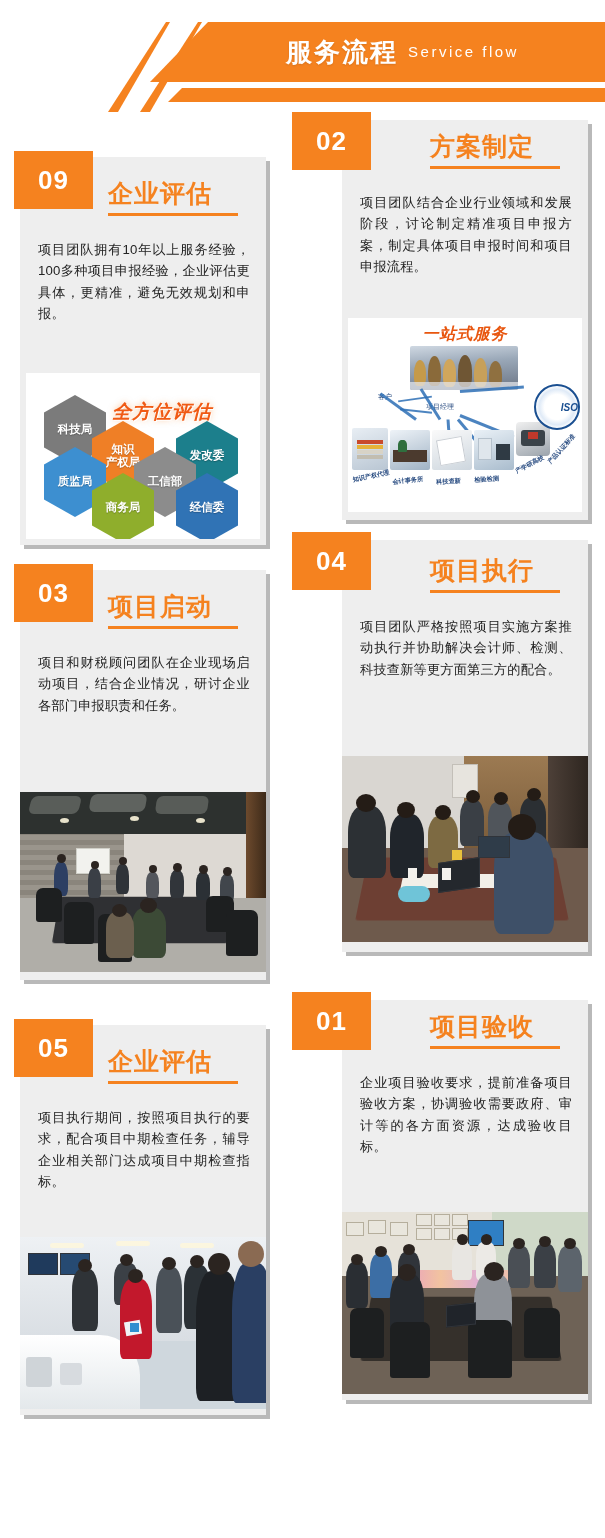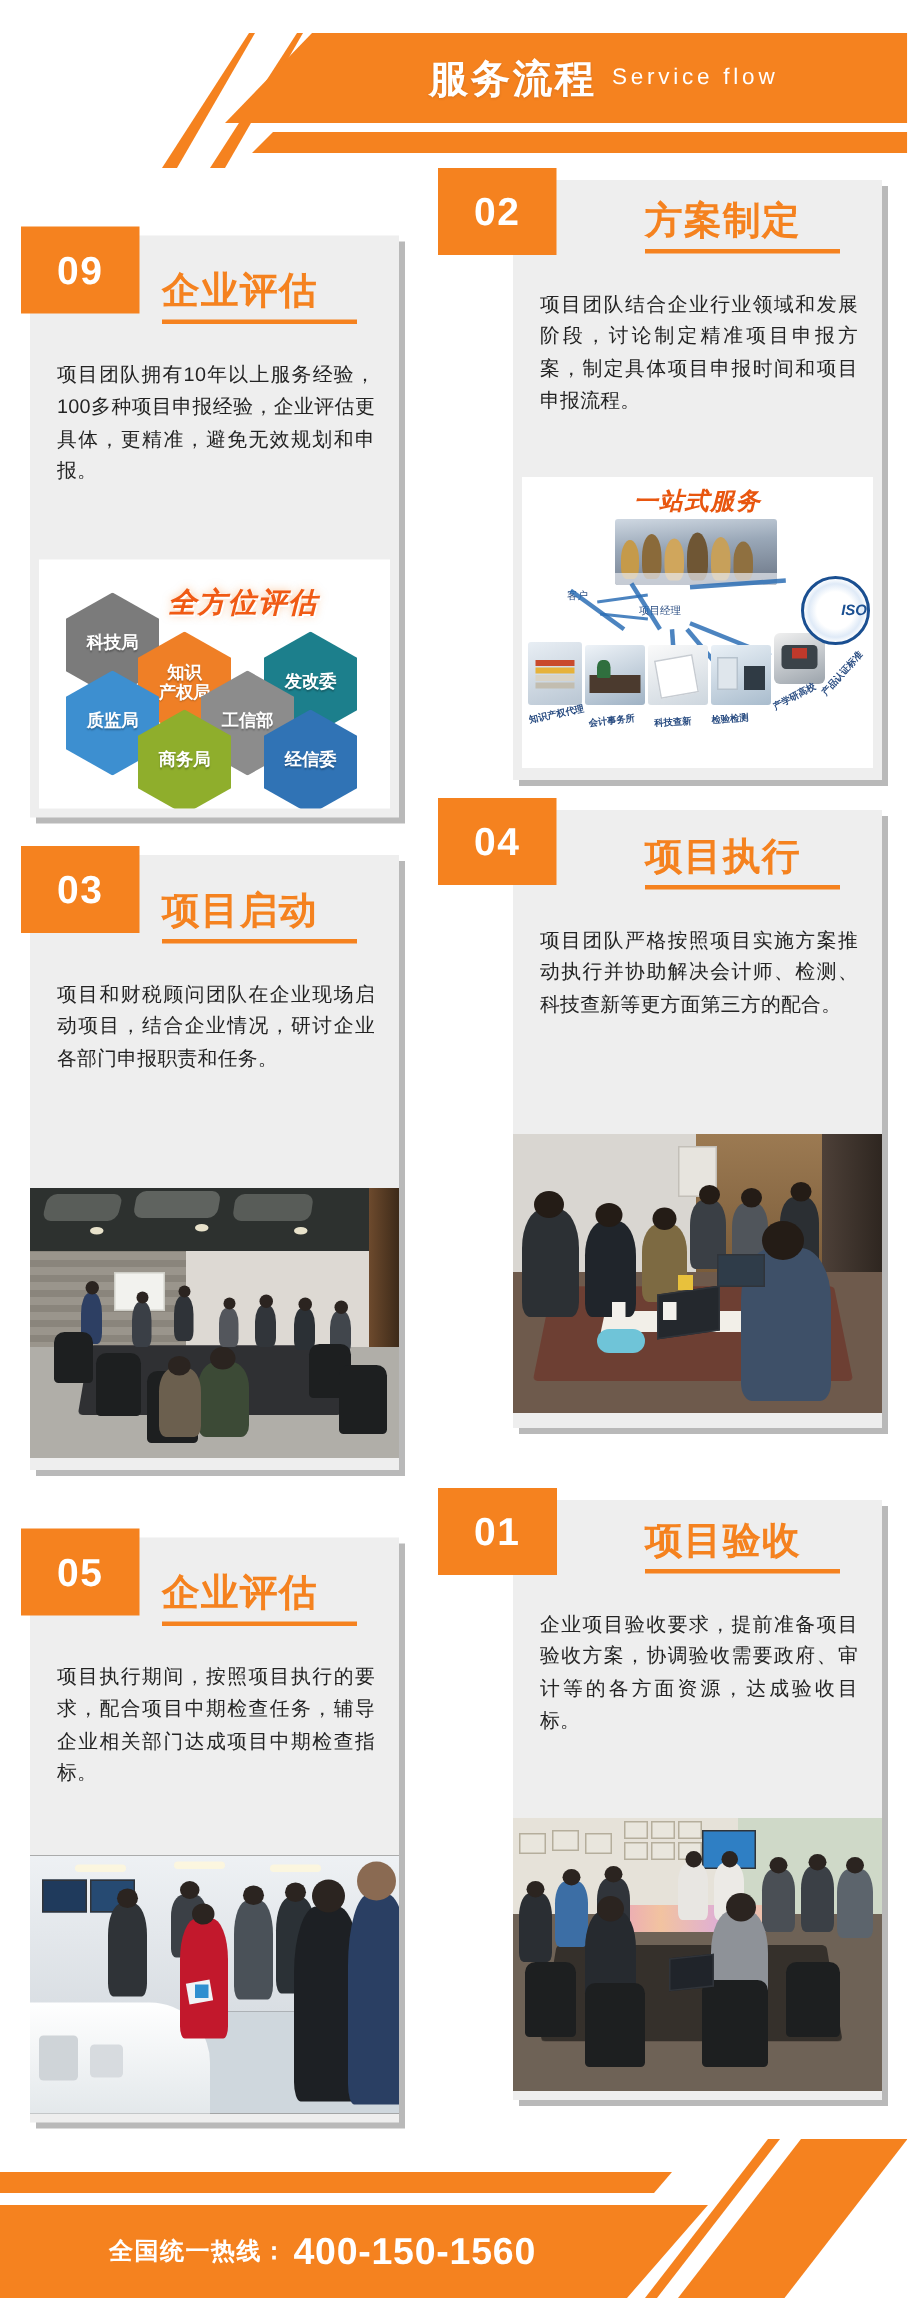--- a/index.html
+++ b/index.html
@@ -183,21 +183,21 @@
   <div class="cards">
 
     <div class="card" style="left:20px; top:157px; width:246px; height:388px;">
       <div class="card-shadow"></div>
       <div class="card-body">
         <div class="card-title" style="left:88px; top:20px;">企业评估</div>
         <div class="card-title-rule" style="left:88px; top:56px; width:130px;"></div>
         <div class="card-text" style="left:18px; top:82px; width:212px;">项目团队拥有10年以上服务经验，100多种项目申报经验，企业评估更具体，更精准，避免无效规划和申报。</div>
 
         <div class="hexwrap" style="left:6px; top:216px; width:234px; height:166px;">
-          <div class="hex-title" style="left:86px; top:16px;">全方位评估</div>
+          <div class="hex-title" style="left:86px; top:26px;">全方位评估</div>
           <div class="hex" style="left:18px; top:22px; background:#7b7b7b;">
             <span>科技局</span>
           </div>
           <div class="hex" style="left:150px; top:48px; background:#1c7f8c;">
             <span>发改委</span>
           </div>
           <div class="hex" style="left:66px; top:48px; background:#ef7f26;">
             <span style="white-space:pre-line;">知识
 产权局</span>
           </div>
@@ -468,24 +468,14 @@
           <div class="p-chair" style="left:126px;top:108px;width:44px;height:58px;"></div>
           <div class="p-chair" style="left:182px;top:96px;width:36px;height:50px;"></div>
           <div class="p-screen" style="left:104px;top:92px;width:30px;height:22px;background:#20242a;transform:skewY(-6deg);"></div>
         </div>
       </div>
       <div class="badge" style="left:-50px; top:-8px;">01</div>
     </div>
 
   </div>
 
-  <div class="footer">
-    <div class="ftr-bar2"></div>
-    <div class="ftr-bar"></div>
-    <div class="ftr-slash1"></div>
-    <div class="ftr-slash2"></div>
-    <div class="ftr-text">
-      <span class="ftr-label">全国统一热线：</span>
-      <span class="ftr-phone">400-150-1560</span>
-    </div>
-  </div>
 
 </div>
 
 </body></html>

